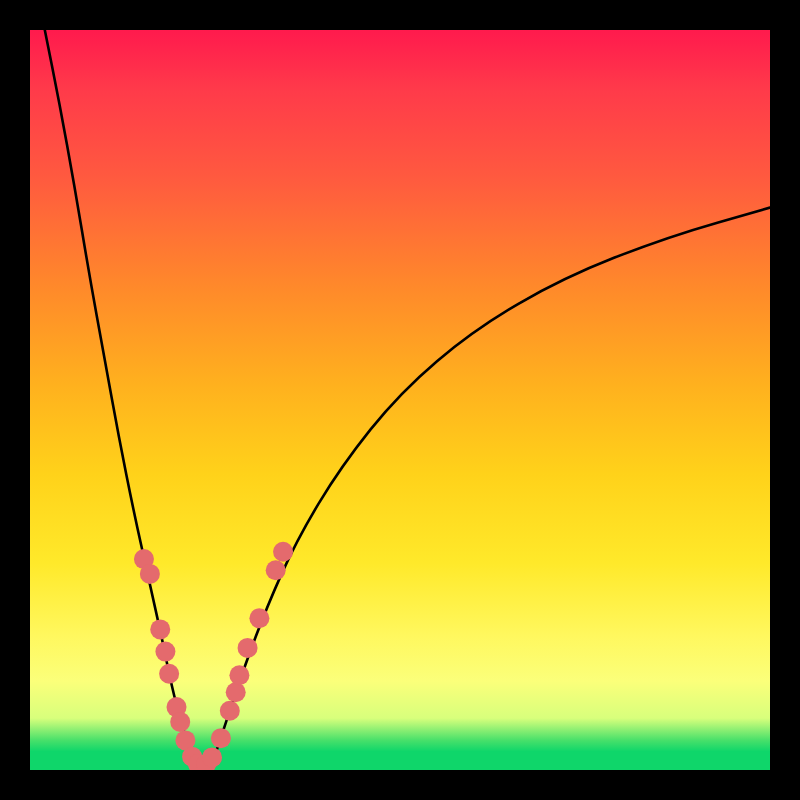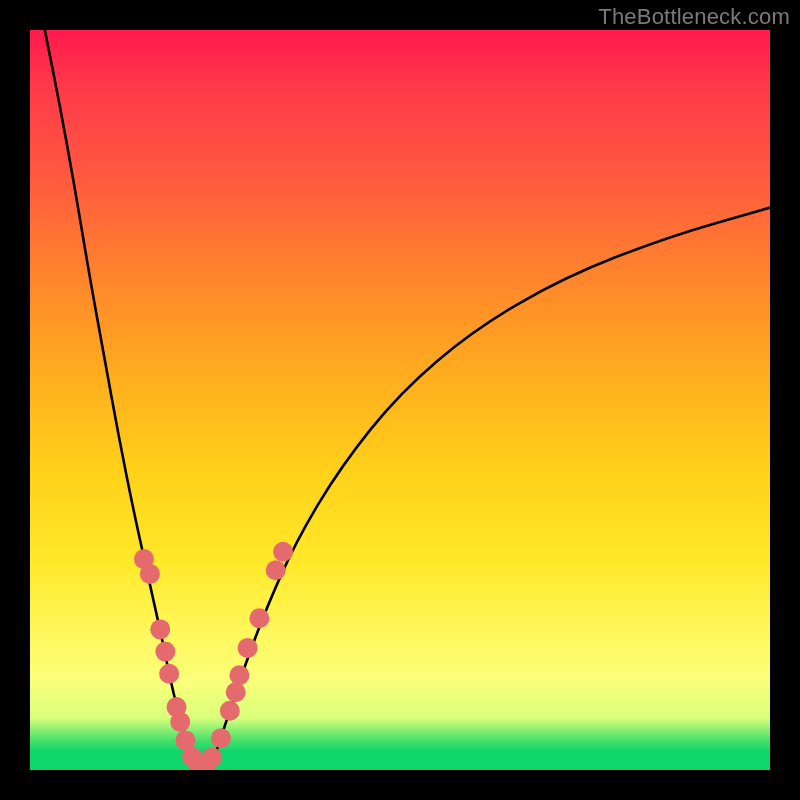--- a/index.html
+++ b/index.html
@@ -63,21 +63,20 @@
   }
   .dot {
     fill: #e46a6d;
     stroke: none;
   }
 </style>
 </head>
 <body>
 
 <div class="frame">
-  <div class="watermark">TheBottleneck.com</div>
 
   <div class="plot-area">
     <svg class="curve" viewBox="0 0 740 740" preserveAspectRatio="none">
       <g id="curve-group">
           <path d="M 14.80 0.00 Q 14.80 0.00 22.20 37.00 Q 29.60 74.00 37.00 114.70 Q 44.40 155.40 51.80 199.80 Q 59.20 244.20 66.60 284.90 Q 74.00 325.60 81.40 366.30 Q 88.80 407.00 96.20 444.00 Q 103.60 481.00 111.00 514.30 Q 118.40 547.60 125.80 580.90 Q 133.20 614.20 136.90 632.70 Q 140.60 651.20 144.30 666.00 Q 148.00 680.80 151.70 693.75 Q 155.40 706.70 159.10 715.95 Q 162.80 725.20 165.39 732.60 T 167.98 740.00" fill="none" stroke="#000000" stroke-width="2.6" stroke-linecap="round"></path>
           <path d="M 179.82 740.00 Q 179.82 740.00 182.41 732.60 Q 185.00 725.20 188.70 714.10 Q 192.40 703.00 196.10 691.90 Q 199.80 680.80 207.20 658.60 Q 214.60 636.40 225.70 606.80 Q 236.80 577.20 251.60 543.90 Q 266.40 510.60 288.60 473.60 Q 310.80 436.60 340.40 399.60 Q 370.00 362.60 407.00 331.15 Q 444.00 299.70 488.40 273.80 Q 532.80 247.90 584.60 227.55 Q 636.40 207.20 688.20 192.40 T 740.00 177.60" fill="none" stroke="#000000" stroke-width="2.6" stroke-linecap="round"></path>
         </g>
       <g id="dots-group">
           <circle cx="113.96" cy="529.10" r="10" class="dot" fill="#e46a6d"></circle>
           <circle cx="119.88" cy="543.90" r="10" class="dot" fill="#e46a6d"></circle>

